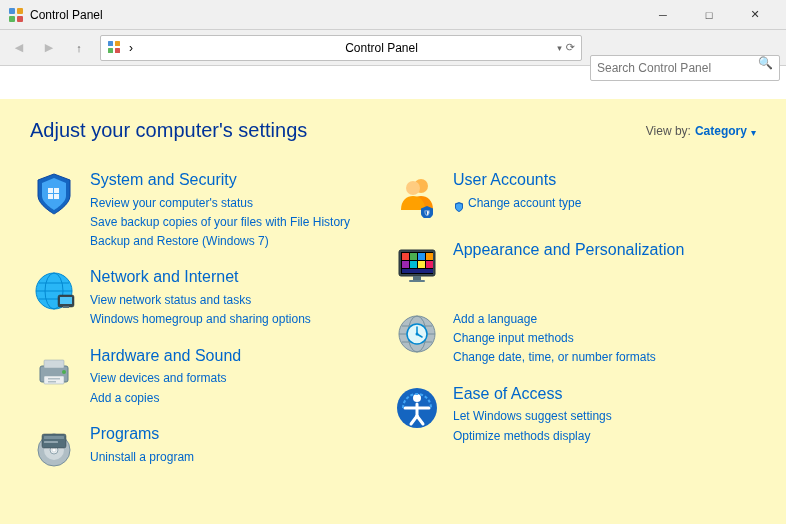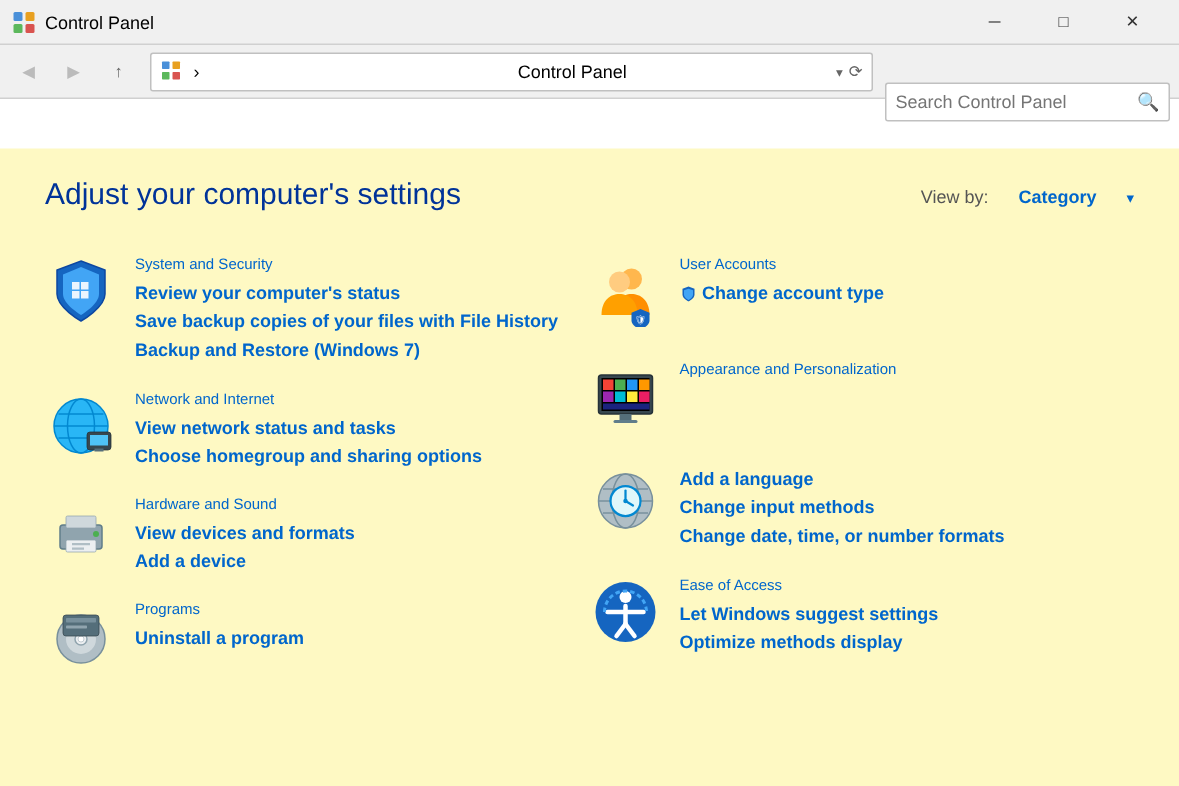--- a/index.html
+++ b/index.html
@@ -72,21 +72,20 @@
     }
     .address-text { font-size: 12px; color: #000; flex: 1; }
     .address-dropdown { font-size: 9px; color: #666; cursor: pointer; margin-right: 4px; }
     .address-refresh { font-size: 11px; color: #666; cursor: pointer; }
 
     .search-box {
       width: 190px; height: 26px;
       border: 1px solid #c0c0c0;
       background: #fff;
       display: flex;
-      align-items: center;
       padding: 0 6px;
       border-radius: 2px;
       margin-top: 40px;
     }
     .search-input-inner { flex: 1; font-size: 12px; color: #aaa; border: none; outline: none; background: transparent; }
     .search-btn { font-size: 12px; color: #666; cursor: pointer; }
 
     
     .main {
       background: #fef9c3;
@@ -105,21 +104,21 @@
     .page-title {
       font-size: 20px;
       color: #003399;
       font-weight: normal;
     }
     .view-by {
       display: flex;
       align-items: flex-end;
       font-size: 12px;
       color: #555;
-      gap: 20px;
+      gap: 4px;
     }
     .view-by-label { color: #555; }
     .view-by-value { color: #0066cc; cursor: pointer; font-weight: bold; }
     .view-by-arrow { color: #0066cc; font-size: 10px; }
 
     
     .categories {
       display: grid;
       grid-template-columns: 1fr 1fr;
       gap: 0;
@@ -134,34 +133,33 @@
     }
 
     .cat-icon {
       width: 48px; height: 48px;
       flex-shrink: 0;
       display: flex; align-items: center; justify-content: center;
     }
 
     .cat-content { flex: 1; }
     .cat-title {
-      font-size: 10px;
+      font-size: 16px;
       color: #0066cc;
       cursor: pointer;
       display: block;
       margin-bottom: 3px;
       line-height: 1.3;
     }
     .cat-link {
       font-size: 12px;
       color: #0066cc;
       cursor: pointer;
       display: block;
       line-height: 1.6;
-      font-weight: bold;
     }
 
     
   </style>
 </head>
 <body>
 
 <div class="titlebar">
   <div class="titlebar-icon">
     
@@ -252,40 +250,40 @@
             <line x1="9" y1="32" x2="39" y2="32" stroke="#0288d1" stroke-width="1"></line>
 
             <rect x="28" y="28" width="16" height="12" rx="2" fill="#37474f" stroke="#263238" stroke-width="0.5"></rect>
             <rect x="30" y="30" width="12" height="7" fill="#4fc3f7"></rect>
             <rect x="33" y="39" width="6" height="2" fill="#546e7a"></rect>
           </svg>
         </div>
         <div class="cat-content">
           <span class="cat-title">Network and Internet</span>
           <span class="cat-link">View network status and tasks</span>
-          <span class="cat-link">Choose homegroup and sharing options</span>
+          <span class="cat-link">Windows homegroup and sharing options</span>
         </div>
       </div>
 
       <div class="category-item">
         <div class="cat-icon">
           <svg width="48" height="48" viewBox="0 0 48 48">
 
             <rect x="10" y="20" width="28" height="16" rx="2" fill="#90a4ae" stroke="#607d8b" stroke-width="1"></rect>
             <rect x="14" y="14" width="20" height="8" rx="1" fill="#cfd8dc" stroke="#90a4ae" stroke-width="0.5"></rect>
             <rect x="14" y="30" width="20" height="8" rx="1" fill="#eceff1" stroke="#90a4ae" stroke-width="0.5"></rect>
             <rect x="18" y="32" width="12" height="1.5" fill="#b0bec5"></rect>
             <rect x="18" y="35" width="8" height="1.5" fill="#b0bec5"></rect>
             <circle cx="34" cy="26" r="2" fill="#4caf50"></circle>
           </svg>
         </div>
         <div class="cat-content">
           <span class="cat-title">Hardware and Sound</span>
           <span class="cat-link">View devices and formats</span>
-          <span class="cat-link">Add a device</span>
+          <span class="cat-link">Add a copies</span>
         </div>
       </div>
 
       <div class="category-item">
         <div class="cat-icon">
           <svg width="48" height="48" viewBox="0 0 48 48">
 
             <circle cx="24" cy="26" r="16" fill="#b0bec5" stroke="#78909c" stroke-width="1"></circle>
             <circle cx="24" cy="26" r="10" fill="#cfd8dc"></circle>
             <circle cx="24" cy="26" r="4" fill="#eceff1" stroke="#90a4ae" stroke-width="1"></circle>
@@ -314,21 +312,21 @@
 
             <circle cx="20" cy="18" r="7" fill="#ffcc80"></circle>
             <path d="M8 40 C8 30 14 26 20 26 C26 26 32 30 32 40" fill="#ffa000" stroke="none"></path>
 
             <path d="M34 36 L40 38.5 L40 44 C40 47 34 50 34 50 C34 50 28 47 28 44 L28 38.5 Z" fill="#1565c0"></path>
             <text x="34" y="45" text-anchor="middle" font-size="6" fill="#fff">🛡</text>
           </svg>
         </div>
         <div class="cat-content">
           <span class="cat-title">User Accounts</span>
-          <span class="cat-link" style="display:flex;align-items:center;gap:3px;">
+          <span class="cat-link" style="display:flex;align-items:flex-end;gap:3px;">
             <svg width="12" height="12" viewBox="0 0 12 12">
                 <path d="M6 1 L10 2.5 L10 6.5 C10 9 6 11 6 11 C6 11 2 9 2 6.5 L2 2.5 Z" fill="#1565c0"></path>
                 <path d="M6 2.5 L9 3.5 L9 6.5 C9 8.5 6 10 6 10 C6 10 3 8.5 3 6.5 L3 3.5 Z" fill="#42a5f5"></path>
               </svg>
             Change account type
           </span>
         </div>
       </div>
 
       <div class="category-item">

